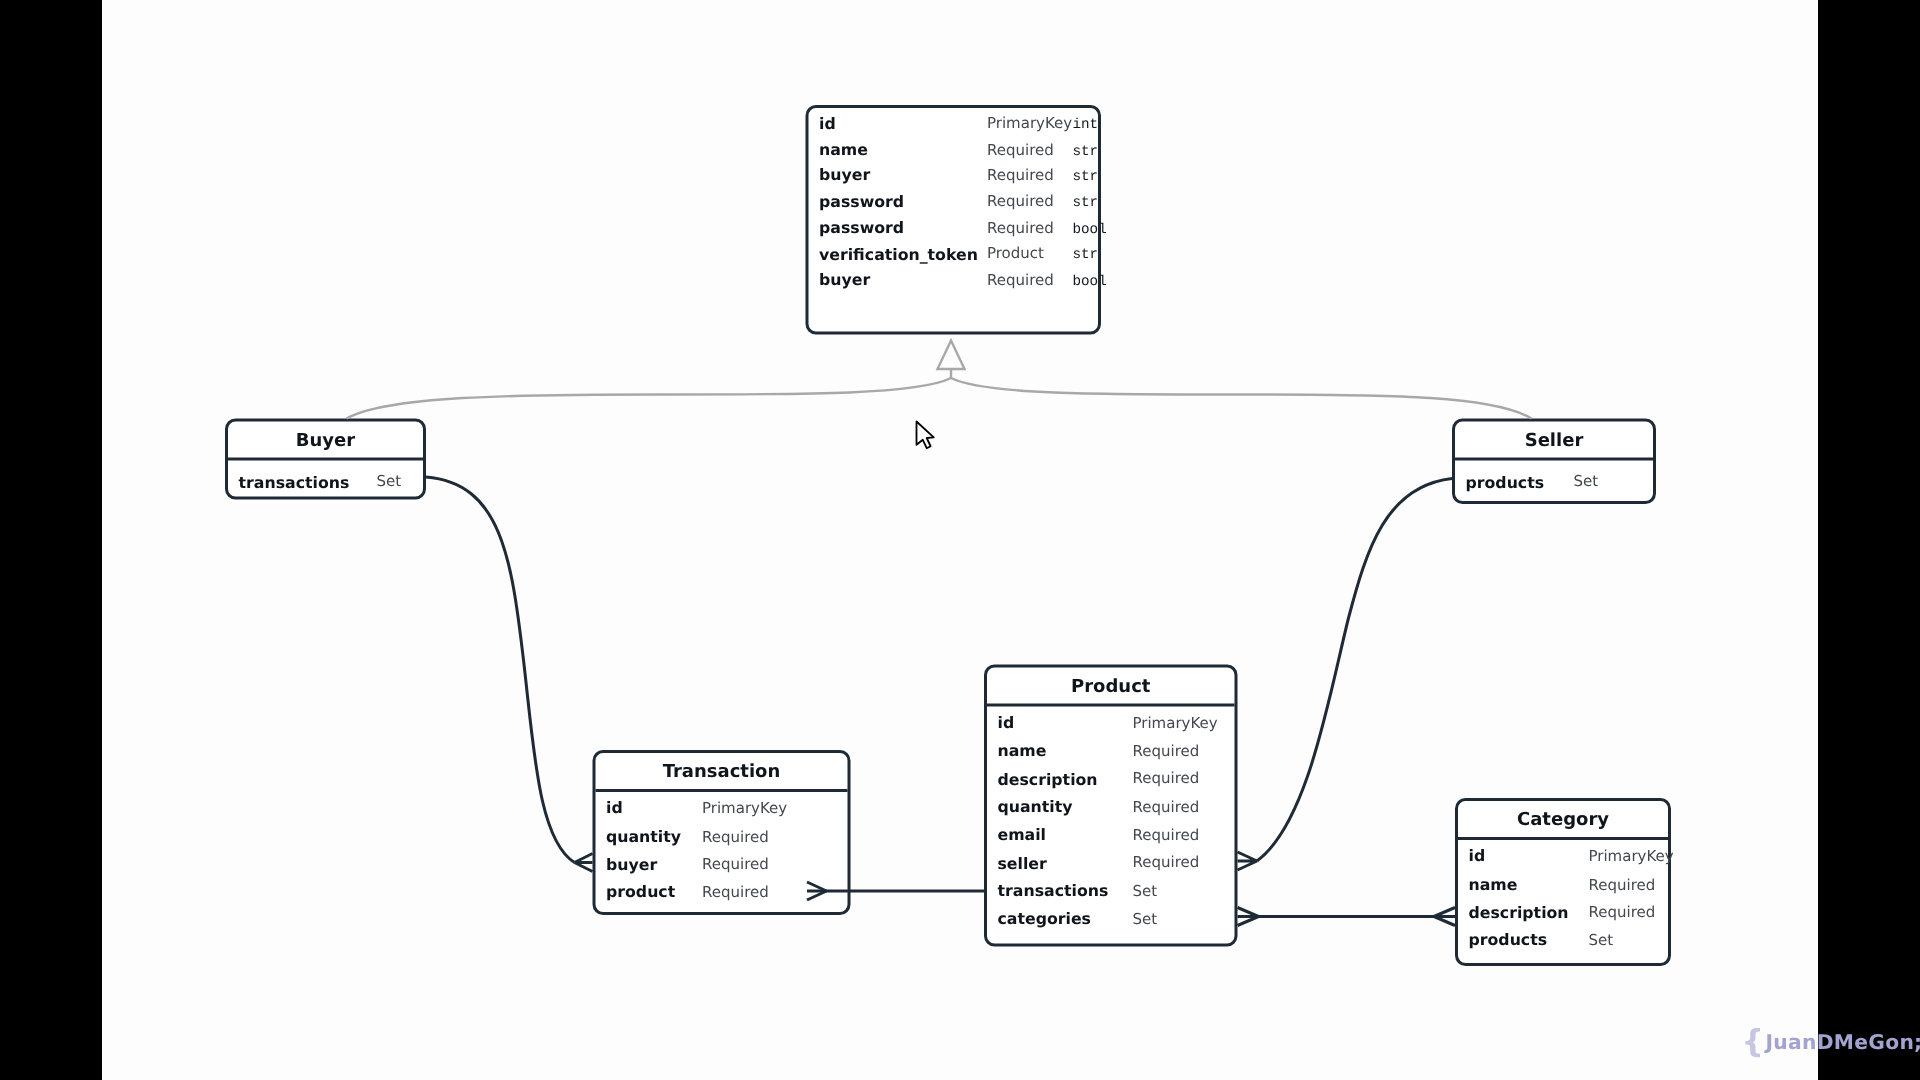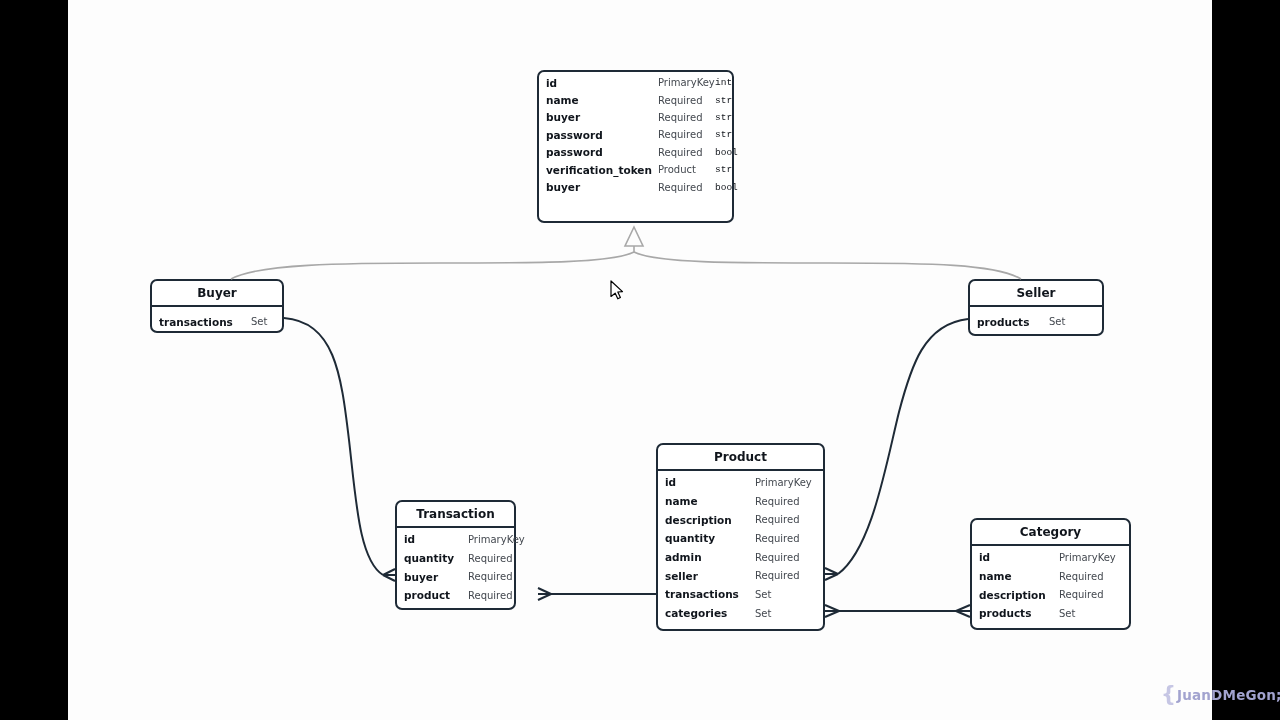--- a/index.html
+++ b/index.html
@@ -100,21 +100,21 @@
   <div class="entity rh-one" style="left:968px;top:279px;width:136px;height:57px">
     <div class="etitle">Seller</div>
     <div class="efields">
       <div class="frow cols-seller">
         <span class="fname">products</span>
         <span class="fcons">Set</span>
       </div>
     </div>
   </div>
 
-  <div class="entity rh-mid" style="left:395px;top:500px;width:121px;height:110px">
+  <div class="entity rh-mid" style="left:395px;top:500px;width:172px;height:110px">
     <div class="etitle">Transaction</div>
     <div class="efields">
       <div class="frow cols-transaction">
         <span class="fname">id</span>
         <span class="fcons">PrimaryKey</span>
       </div>
       <div class="frow cols-transaction">
         <span class="fname">quantity</span>
         <span class="fcons">Required</span>
       </div>
@@ -142,39 +142,39 @@
       </div>
       <div class="frow cols-product">
         <span class="fname">description</span>
         <span class="fcons">Required</span>
       </div>
       <div class="frow cols-product">
         <span class="fname">quantity</span>
         <span class="fcons">Required</span>
       </div>
       <div class="frow cols-product">
-        <span class="fname">admin</span>
+        <span class="fname">email</span>
         <span class="fcons">Required</span>
       </div>
       <div class="frow cols-product">
         <span class="fname">seller</span>
         <span class="fcons">Required</span>
       </div>
       <div class="frow cols-product">
         <span class="fname">transactions</span>
         <span class="fcons">Set</span>
       </div>
       <div class="frow cols-product">
         <span class="fname">categories</span>
         <span class="fcons">Set</span>
       </div>
     </div>
   </div>
 
-  <div class="entity rh-mid" style="left:970px;top:518px;width:161px;height:112px">
+  <div class="entity rh-mid" style="left:970px;top:532px;width:144px;height:112px">
     <div class="etitle">Category</div>
     <div class="efields">
       <div class="frow cols-category">
         <span class="fname">id</span>
         <span class="fcons">PrimaryKey</span>
       </div>
       <div class="frow cols-category">
         <span class="fname">name</span>
         <span class="fcons">Required</span>
       </div>

